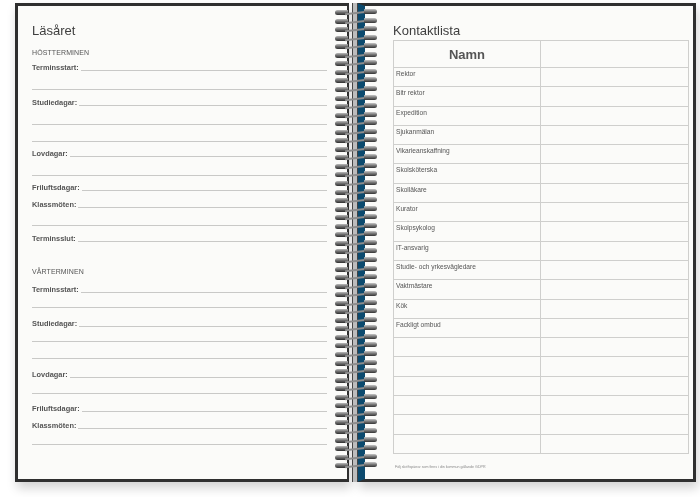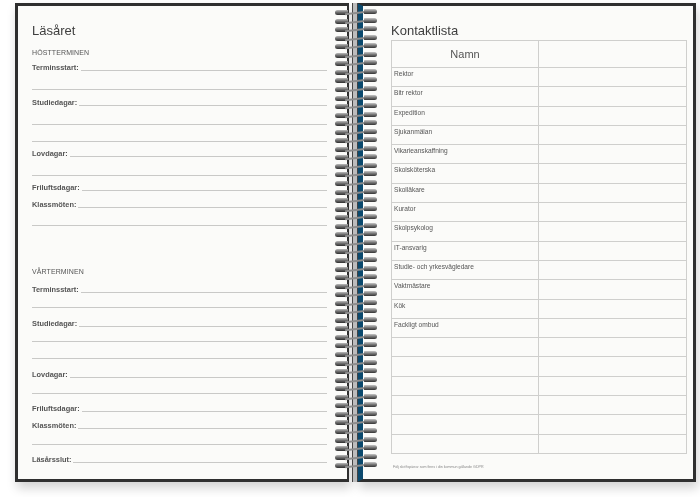--- a/index.html
+++ b/index.html
@@ -1,41 +1,41 @@
 <!DOCTYPE html>
 <html><head>
 <meta charset="utf-8">
 <style>
   html, body { margin:0; padding:0; }
   body { width:700px; height:497px; background:#ffffff; position:relative; overflow:hidden;
          font-family:"Liberation Sans", "DejaVu Sans", sans-serif; color:#555; }
   .page { position:absolute; background:#fbfbf9; border:3px solid #2f2f2f;
           box-shadow: 2px 6px 10px rgba(0,0,0,0.18); box-sizing:border-box; }
   #left-page { left:15px; top:3px; width:334px; height:479px; border-right:2px solid #2f2f2f; }
-  #right-page { left:357px; top:3px; width:339px; height:479px; border-left:6px solid #0c4a6e; }
+  #right-page { left:357px; top:3px; width:339px; height:479px; border-left:8px solid #0c4a6e; }
 
   .title { position:absolute; font-size:13px; color:#3e3e3e; }
   .section-head { position:absolute; left:14px; font-size:7px; color:#555; letter-spacing:0.1px; }
   .field { position:absolute; left:14px; right:20px; height:10px;font-weight:bold; }
   .field .lbl { position:absolute; left:0; bottom:0; font-size:7.4px; color:#555; background:#fbfbf9; padding-right:2px; white-space:nowrap; }
   .field .line { position:absolute; left:0; right:0; bottom:1px; border-bottom:1px solid #c9c9c7; }
   .blank-line { position:absolute; left:14px; right:20px; border-bottom:1px solid #c9c9c7; height:0; }
 
   
   #spiral { position:absolute; left:330px; top:0; width:50px; height:490px; }
   .ring { position:absolute; left:5px; width:42px; height:6px; }
   .ring .l { position:absolute; left:0; top:0; width:13px; height:5px; background:linear-gradient(#bbb,#6c6c6c,#2d2d2d); border-radius:3px 1px 1px 3px; }
   .ring .wire { position:absolute; left:10px; top:2px; width:22px; height:1.5px; background:#8d8d8d; transform:rotate(-6deg); }
   .ring .r { position:absolute; right:0; top:-1px; width:13px; height:5px; background:linear-gradient(#c7c7c7,#777,#333); border-radius:1px 3px 3px 1px; }
   .spine { position:absolute; left:22px; top:3px; width:4px; height:479px; background:#bdbdbd; border-left:1px solid #444; border-right:1px solid #444; }
 
   
   #contact-table { position:absolute; left:28px; top:34px; width:296px; border-collapse:collapse; }
   #contact-table td, #contact-table th { border:1px solid #cfcfcd; height:19.3px; padding:0; box-sizing:border-box; vertical-align:top; }
-  #contact-table th { font-weight:normal; font-size:11px; color:#555; vertical-align:middle; height:27px; }
+  #contact-table th { font-weight:bold; font-size:13px; color:#555; vertical-align:middle; height:27px; }
   #contact-table td.name { width:147px; font-size:6.6px; color:#555; padding:2px 2px 0 2px; }
   .footnote { position:absolute; left:30px; top:459px; font-size:3.6px; color:#888; white-space:nowrap; }
 </style>
 </head>
 <body>
 
 <div id="left-page" class="page">
   <div class="title" style="left:14px; top:17px;">Läsåret</div>
 
   <div class="section-head" style="top:43px;">HÖSTTERMINEN</div>
@@ -57,20 +57,24 @@
   <div class="blank-line" style="top:169px;"></div>
   <div class="field" style="top:176px;">
       <div class="line"></div>
       <span class="lbl">Friluftsdagar:</span>
     </div>
   <div class="field" style="top:193px;">
       <div class="line"></div>
       <span class="lbl">Klassmöten:</span>
     </div>
   <div class="blank-line" style="top:219px;"></div>
+  <div class="field" style="top:227px;">
+      <div class="line"></div>
+      <span class="lbl">Terminsslut:</span>
+    </div>
 
   <div class="section-head" style="top:262px;">VÅRTERMINEN</div>
   <div class="field" style="top:278px;">
       <div class="line"></div>
       <span class="lbl">Terminsstart:</span>
     </div>
   <div class="blank-line" style="top:301px;"></div>
   <div class="field" style="top:312px;">
       <div class="line"></div>
       <span class="lbl">Studiedagar:</span>
@@ -84,24 +88,20 @@
   <div class="blank-line" style="top:387px;"></div>
   <div class="field" style="top:397px;">
       <div class="line"></div>
       <span class="lbl">Friluftsdagar:</span>
     </div>
   <div class="field" style="top:414px;">
       <div class="line"></div>
       <span class="lbl">Klassmöten:</span>
     </div>
   <div class="blank-line" style="top:438px;"></div>
-  <div class="field" style="top:448px;">
-      <div class="line"></div>
-      <span class="lbl">Läsårsslut:</span>
-    </div>
 </div>
 
 <div id="right-page" class="page">
   <div class="title" style="left:28px; top:17px;">Kontaktlista</div>
   <table id="contact-table">
     <thead>
       <tr>
         <th>Namn</th>
         <th></th>
       </tr>

